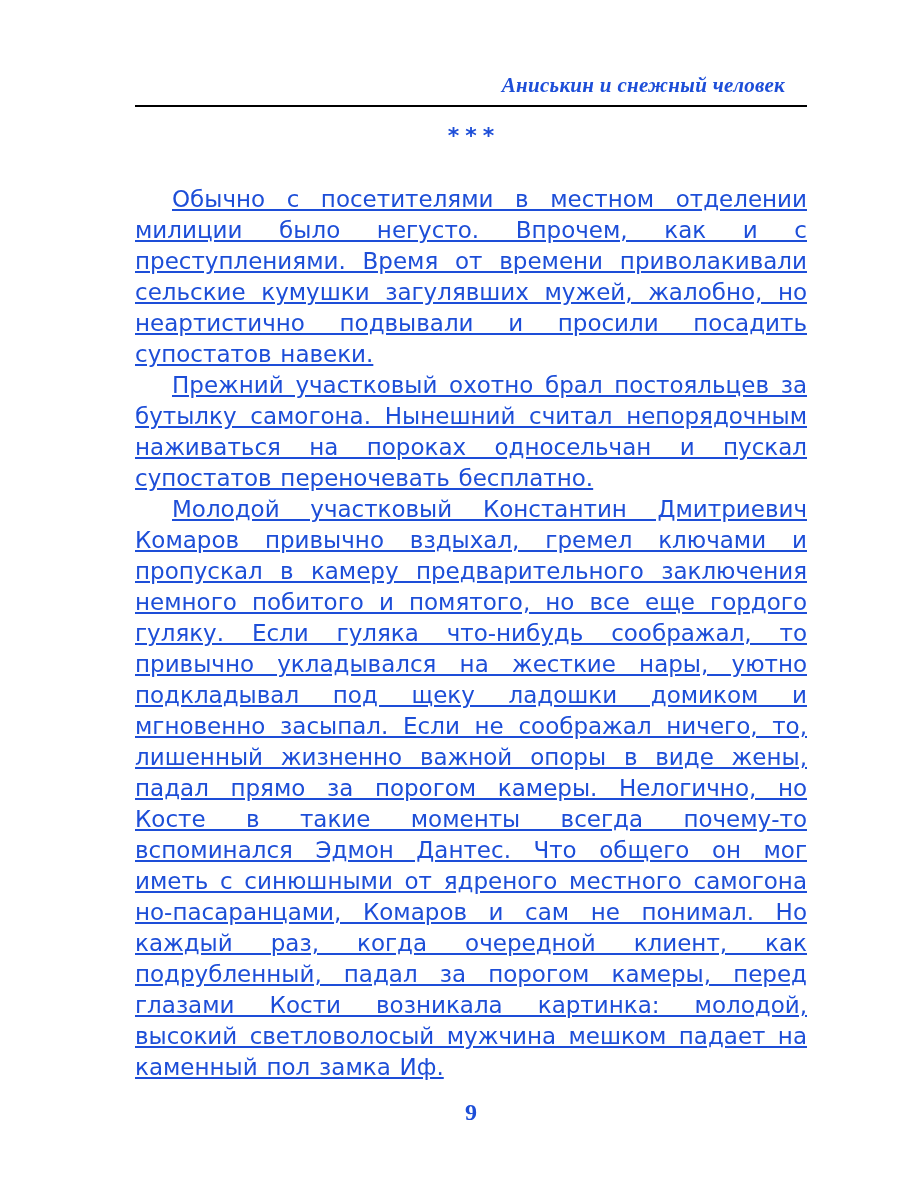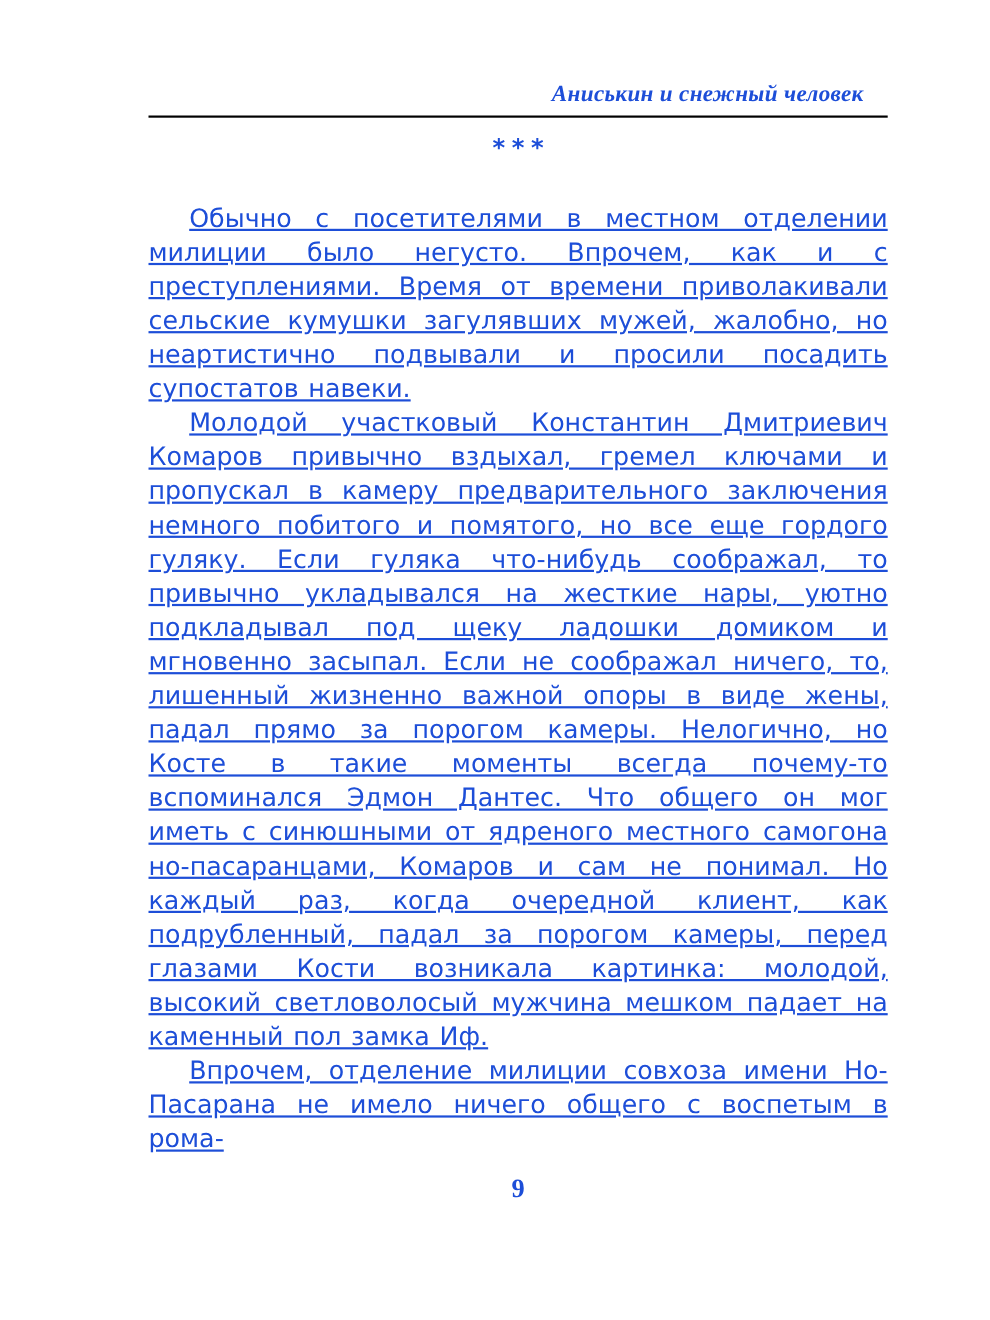--- a/index.html
+++ b/index.html
@@ -72,21 +72,21 @@
 
   <header>
     <div class="running-header">Аниськин и снежный человек</div>
     <hr class="header-rule">
   </header>
 
   <div class="section-divider">***</div>
 
   <main class="body-text">
     <p>Обычно с посетителями в местном отделении милиции было негусто. Впрочем, как и с преступлениями. Время от времени приволакивали сельские кумушки загулявших мужей, жалобно, но неартистично подвывали и просили посадить супостатов навеки.</p>
+    <p>Прежний участковый охотно брал постояльцев за бутылку самогона. Нынешний считал непорядочным наживаться на пороках односельчан и пускал супостатов переночевать бесплатно.</p>
     <p>Молодой участковый Константин Дмитриевич Комаров привычно вздыхал, гремел ключами и пропускал в камеру предварительного заключения немного побитого и помятого, но все еще гордого гуляку. Если гуляка что-нибудь соображал, то привычно укладывался на жесткие нары, уютно подкладывал под щеку ладошки домиком и мгновенно засыпал. Если не соображал ничего, то, лишенный жизненно важной опоры в виде жены, падал прямо за порогом камеры. Нелогично, но Косте в такие моменты всегда почему-то вспоминался Эдмон Дантес. Что общего он мог иметь с синюшными от ядреного местного самогона но-пасаранцами, Комаров и сам не понимал. Но каждый раз, когда очередной клиент, как подрубленный, падал за порогом камеры, перед глазами Кости возникала картинка: молодой, высокий светловолосый мужчина мешком падает на каменный пол замка Иф.</p>
-    <p>Впрочем, отделение милиции совхоза имени Но-Пасарана не имело ничего общего с воспетым в рома-</p>
   </main>
 
   <footer>
     <div class="page-number">9</div>
   </footer>
 
 </div>
 
 </body></html>

